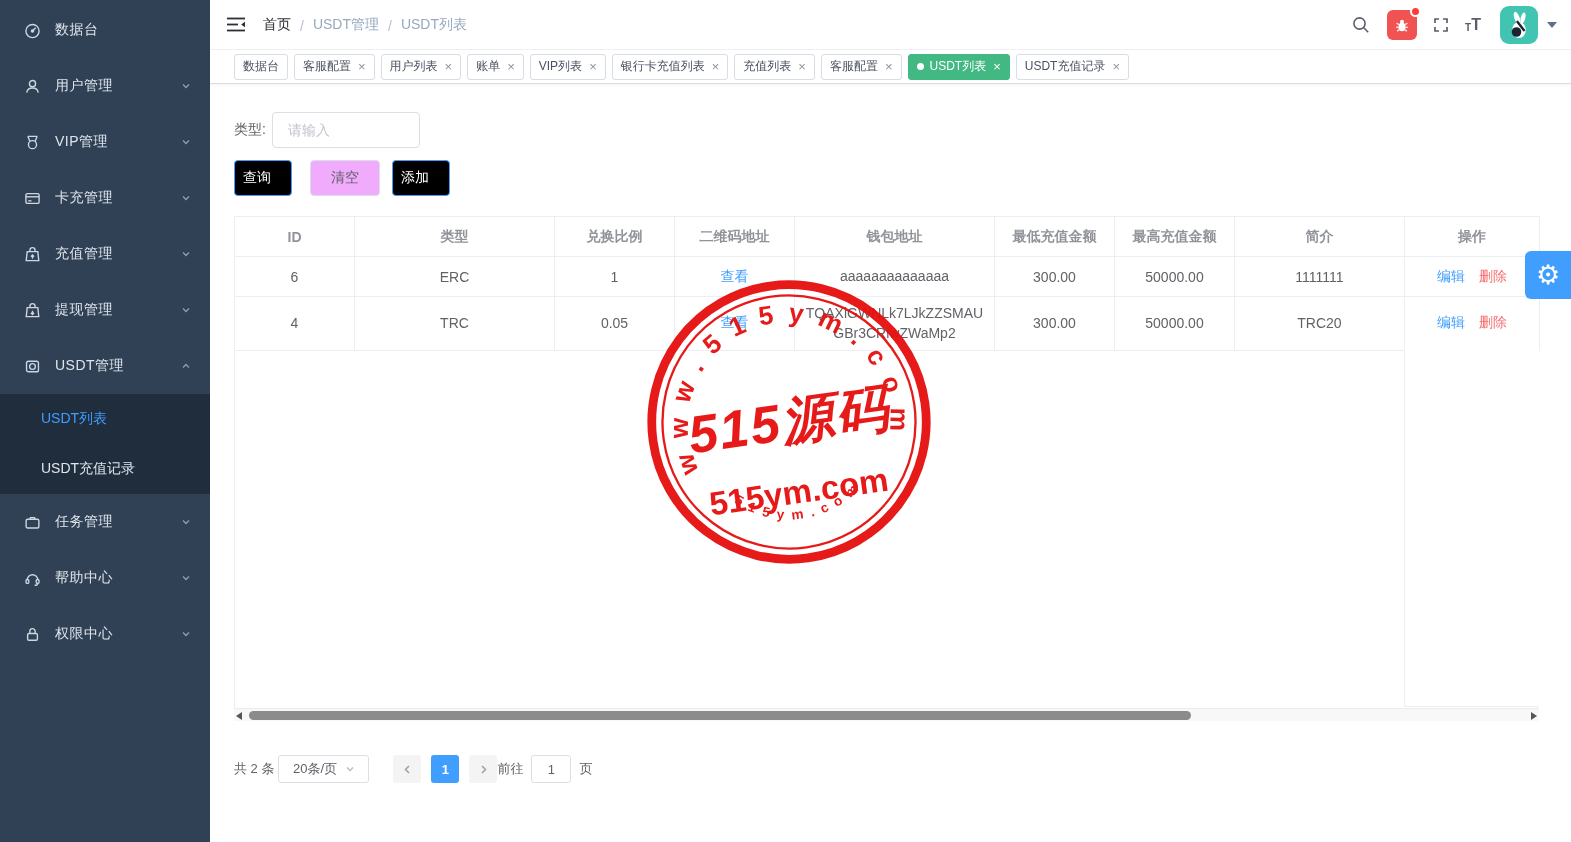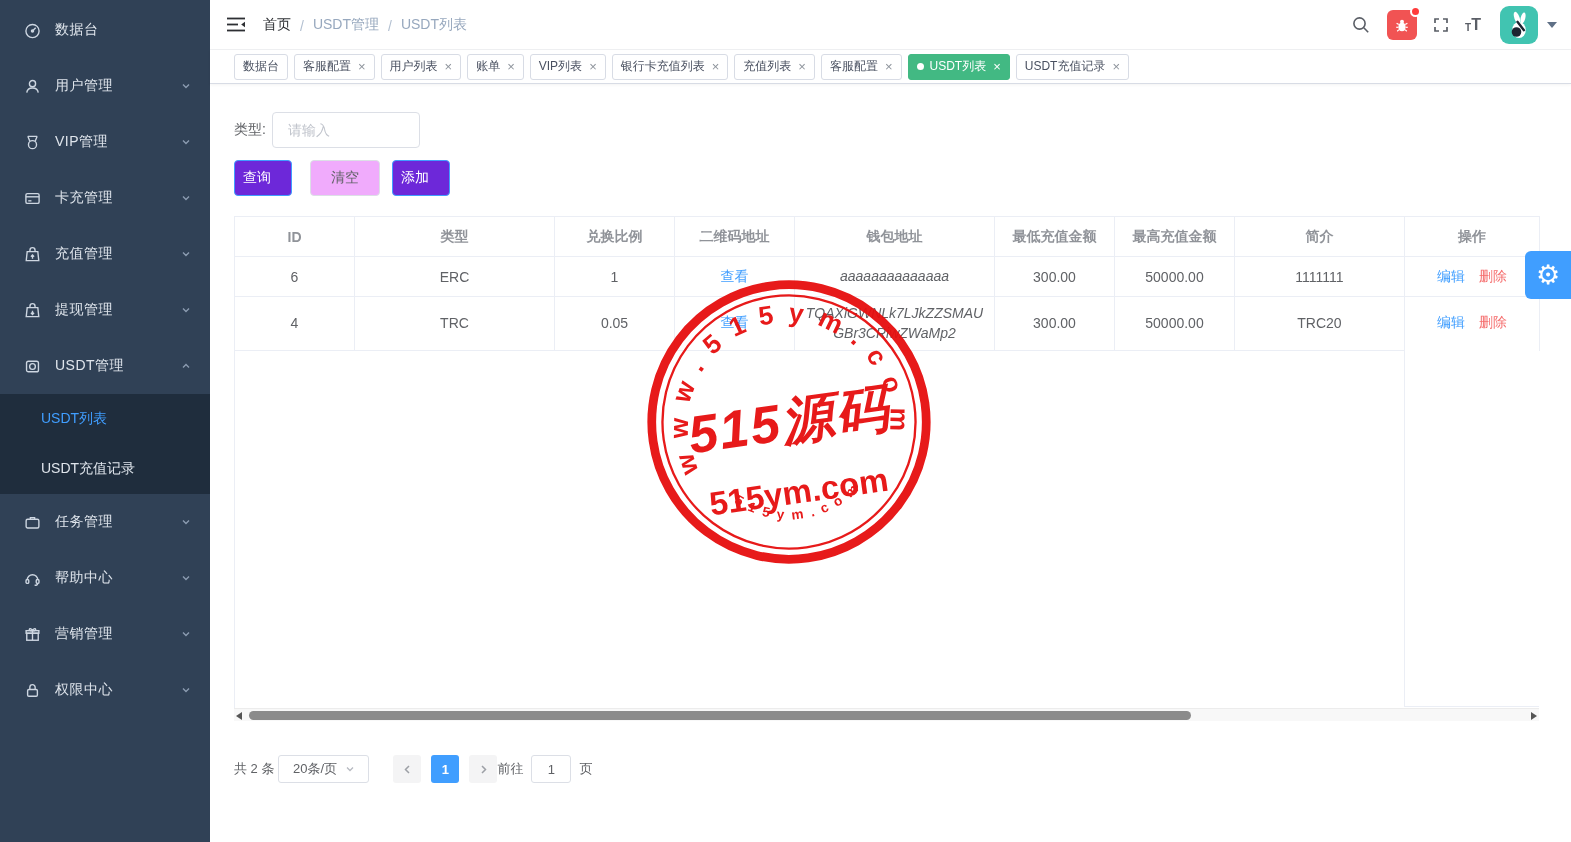--- a/index.html
+++ b/index.html
@@ -60,34 +60,34 @@
 
   .content { padding:28px 0 0 24px; position:relative; }
   .filter-row { display:flex; align-items:center; }
   .filter-label { font-size:14px; color:#606266; margin-right:6px; }
   .filter-input { width:148px; height:36px; border:1px solid #dcdfe6; border-radius:4px;
                   padding:0 15px; font-size:14px; color:#606266; outline:none; }
   .filter-input::placeholder { color:#c0c4cc; }
   .btn-row { margin-top:12px; display:flex; }
   .btn { height:36px; padding:0 20px; border-radius:4px; font-size:14px; cursor:pointer;
          border:1px solid transparent; }
-  .btn-primary { background:#6d28d9; border-color:#409eff; color:#fff;padding-left:8px; }
+  .btn-primary { background:#000000; border-color:#409eff; color:#fff;padding-left:8px; }
   .btn-plain { background:#f0abfc; border-color:#dcdfe6; color:#606266; }
   .btn-query { margin-right:18px; }
   .btn-clear { margin-right:12px; }
 
   
   .table-wrap { margin-top:20px; width:1305px; height:505px; position:relative; }
   table { width:1305px; border-collapse:collapse; table-layout:fixed; }
   th { height:40px; font-size:14px; color:#909399; font-weight:bold; background:#fff;
        border:1px solid #ebeef5; text-align:center; }
   td { font-size:14px; color:#606266; text-align:center; border:1px solid #ebeef5;
        padding:6px 10px; background:#fff; }
   tr.r1 td { height:40px; }
-  .wallet-cell { word-break:break-all; line-height:1.45;font-style:italic; }
+  .wallet-cell { word-break:break-all; line-height:1.45; }
   a.link { color:#409eff; text-decoration:none; cursor:pointer; }
   a.danger { color:#f56c6c; text-decoration:none; cursor:pointer; margin-left:10px; }
   .left-edge { position:absolute; left:0; top:0; bottom:13px; width:1px; background:#ebeef5; }
   .fixed-ext { position:absolute; left:1170px; top:127px; width:135px; height:364px;
                background:#fff; border-left:1px solid #ebeef5; border-bottom:1px solid #ebeef5; }
   .hscroll { position:absolute; left:0; bottom:0; width:1305px; height:13px; background:#f8f8f8;
              border-top:1px solid #ececec; cursor:pointer; }
   .hs-thumb { position:absolute; left:15px; top:2px; width:942px; height:9px;
               background:#8b8b8b; border-radius:5px; }
   .hs-ar { position:absolute; top:2.5px; width:0; height:0; }
@@ -268,36 +268,20 @@
         </svg>
     </span>
     <span class="s-label">帮助中心</span>
     <span class="s-chev">
         <svg viewBox="0 0 12 12" fill="none" stroke="currentColor" stroke-width="1.4">
           <polyline points="3,4.5 6,7.5 9,4.5"></polyline>
         </svg>
       </span>
   </div>
 
-  <div class="s-item">
-    <span class="s-ico">
-      <svg viewBox="0 0 16 16" fill="none" stroke="currentColor" stroke-width="1.3">
-          <rect x="2.6" y="6.8" width="10.8" height="6.6"></rect>
-          <rect x="2" y="4.4" width="12" height="2.4"></rect>
-          <line x1="8" y1="4.4" x2="8" y2="13.4"></line>
-          <path d="M8 4.4C7.4 2.6 5.4 1.9 5 3.2c-.3 1.1 1.2 1.5 3 1.2zM8 4.4c.6-1.8 2.6-2.5 3-1.2.3 1.1-1.2 1.5-3 1.2z"></path>
-        </svg>
-    </span>
-    <span class="s-label">营销管理</span>
-    <span class="s-chev">
-        <svg viewBox="0 0 12 12" fill="none" stroke="currentColor" stroke-width="1.4">
-          <polyline points="3,4.5 6,7.5 9,4.5"></polyline>
-        </svg>
-      </span>
-  </div>
 
 
   <div class="s-item">
     <span class="s-ico">
       <svg viewBox="0 0 16 16" fill="none" stroke="currentColor" stroke-width="1.3">
           <rect x="3.4" y="7" width="9.2" height="6.4" rx="1.2"></rect>
           <path d="M5.5 7V5a2.5 2.5 0 0 1 5 0v2"></path>
         </svg>
     </span>
     <span class="s-label">权限中心</span>

